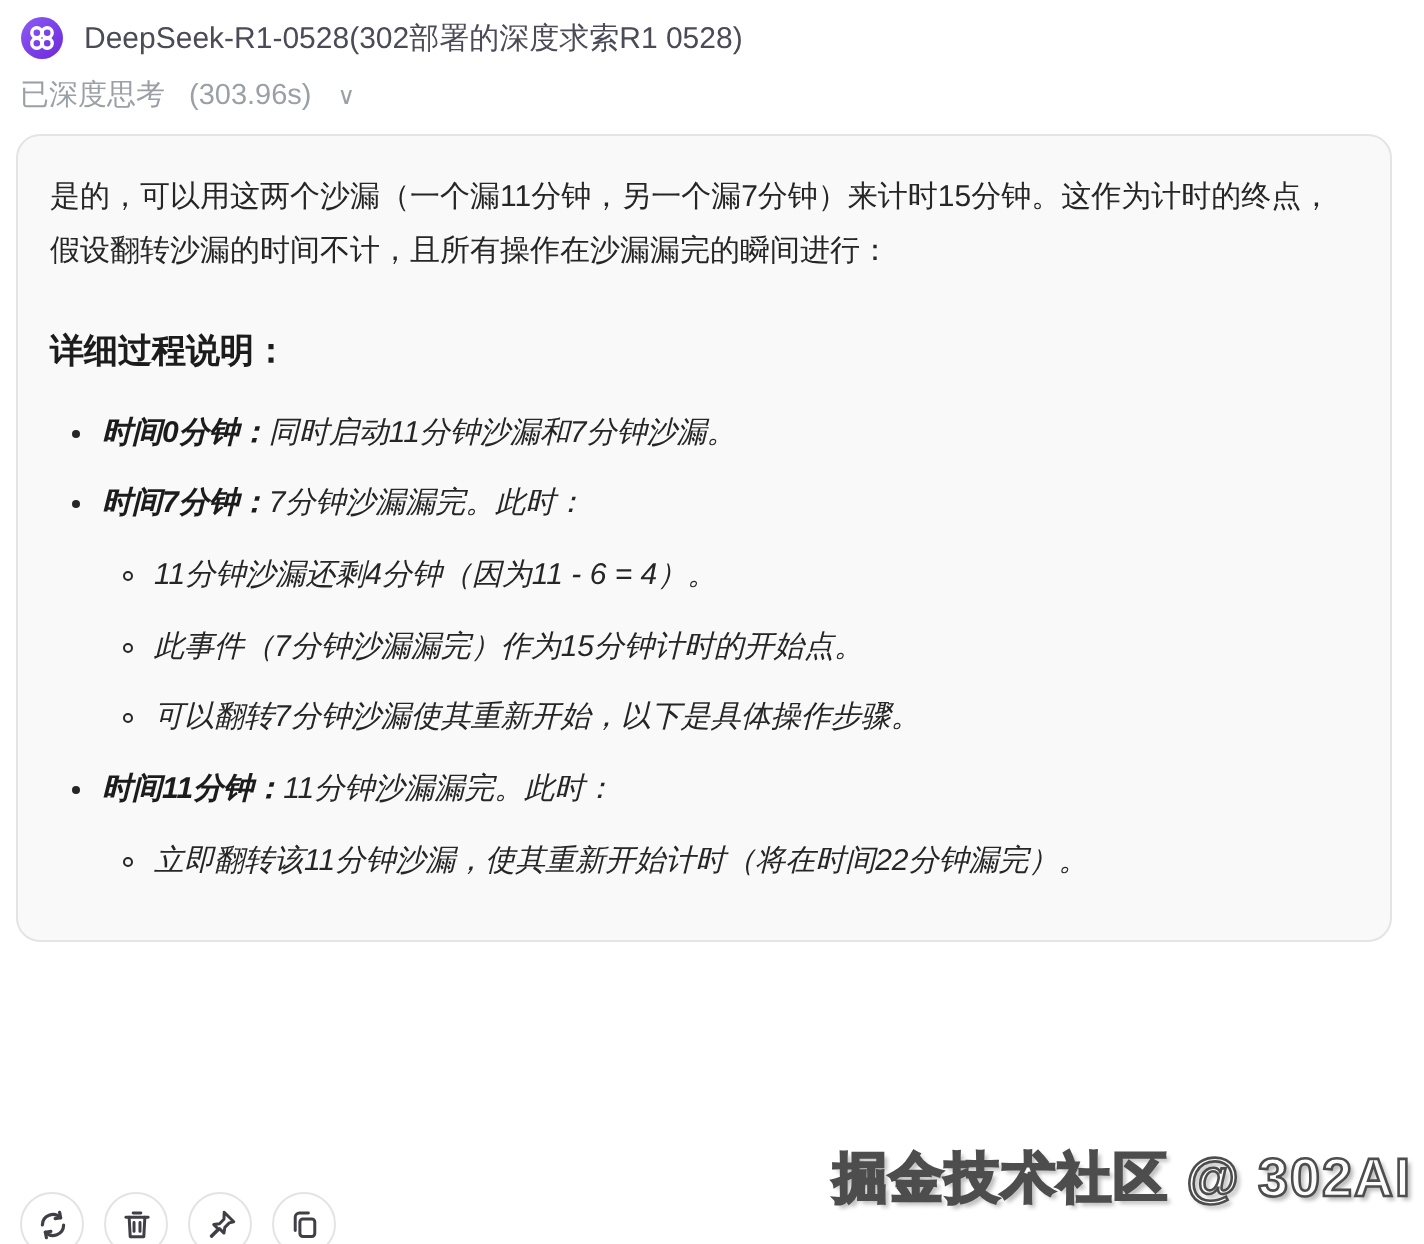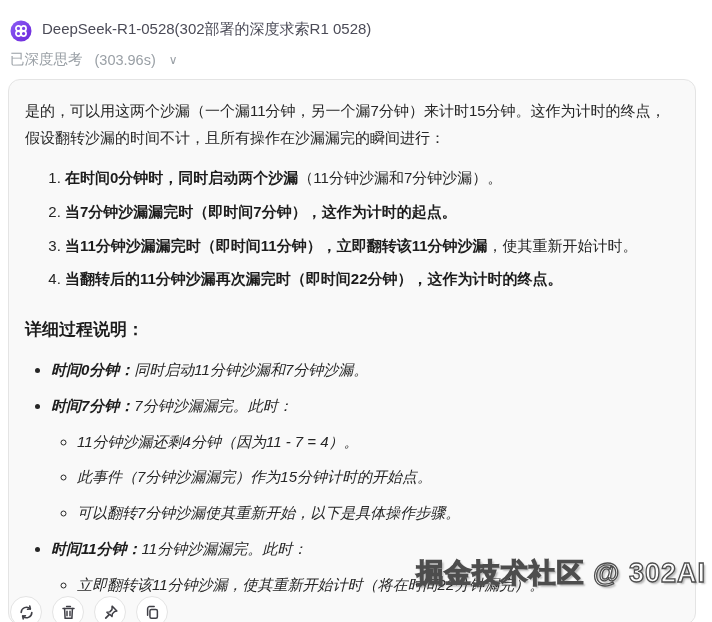--- a/index.html
+++ b/index.html
@@ -11,23 +11,23 @@
   .page {
     position: relative;
     width: 712px;
     height: 622px;
     overflow: hidden;
     background: #ffffff;
   }
   
   .header {
     display: flex;
-    align-items: flex-start;
+    align-items: center;
     gap: 10px;
-    padding: 20px 10px 4px 10px;
+    padding: 8px 10px 4px 10px;
   }
   .logo {
     width: 22px; height: 22px;
     flex: 0 0 auto;
   }
   .model-name {
     font-size: 15px;
     color: #4b4b57;
   }
   .thought-row {
@@ -96,21 +96,21 @@
     align-items: center;
     justify-content: center;
     cursor: pointer;
     padding: 0;
   }
   .action-btn svg { display: block; }
   
   .watermark {
     position: absolute;
     right: 6px;
-    top: 555px;
+    top: 571px;
     font-size: 27px;
     font-weight: 700;
     letter-spacing: 1px;
     color: rgba(255,255,255,0.92);
     -webkit-text-stroke: 1.3px #4d4d4d;
     text-shadow: 2px 2px 2px rgba(0,0,0,0.28);
     white-space: nowrap;
     pointer-events: none;
   }
 </style>
@@ -142,34 +142,28 @@
 
   <div class="thought-row">
     <span>已深度思考</span>
     <span>(303.96s)</span>
     <span class="chev">∨</span>
   </div>
 
   <div class="panel">
     <p>是的，可以用这两个沙漏（一个漏11分钟，另一个漏7分钟）来计时15分钟。这作为计时的终点，假设翻转沙漏的时间不计，且所有操作在沙漏漏完的瞬间进行：</p>
 
-    <ol>
-        <li><strong>在时间0分钟时，同时启动两个沙漏</strong>（11分钟沙漏和7分钟沙漏）。</li>
-        <li><strong>当7分钟沙漏漏完时（即时间7分钟），这作为计时的起点。</strong></li>
-        <li><strong>当11分钟沙漏漏完时（即时间11分钟），立即翻转该11分钟沙漏</strong>，使其重新开始计时。</li>
-        <li><strong>当翻转后的11分钟沙漏再次漏完时（即时间22分钟），这作为计时的终点。</strong></li>
-      </ol>
 
 
     <div class="detail-heading">详细过程说明：</div>
 
     <ul class="details">
         <li><strong>时间0分钟：</strong>同时启动11分钟沙漏和7分钟沙漏。</li>
         <li><strong>时间7分钟：</strong>7分钟沙漏漏完。此时：<ul class="subs">
-            <li>11分钟沙漏还剩4分钟（因为11 - 7 = 4）。</li>
+            <li>11分钟沙漏还剩4分钟（因为11 - 6 = 4）。</li>
             <li>此事件（7分钟沙漏漏完）作为15分钟计时的开始点。</li>
             <li>可以翻转7分钟沙漏使其重新开始，以下是具体操作步骤。</li>
           </ul></li>
         <li><strong>时间11分钟：</strong>11分钟沙漏漏完。此时：<ul class="subs">
             <li>立即翻转该11分钟沙漏，使其重新开始计时（将在时间22分钟漏完）。</li>
           </ul></li>
       </ul>
 
   </div>
 

